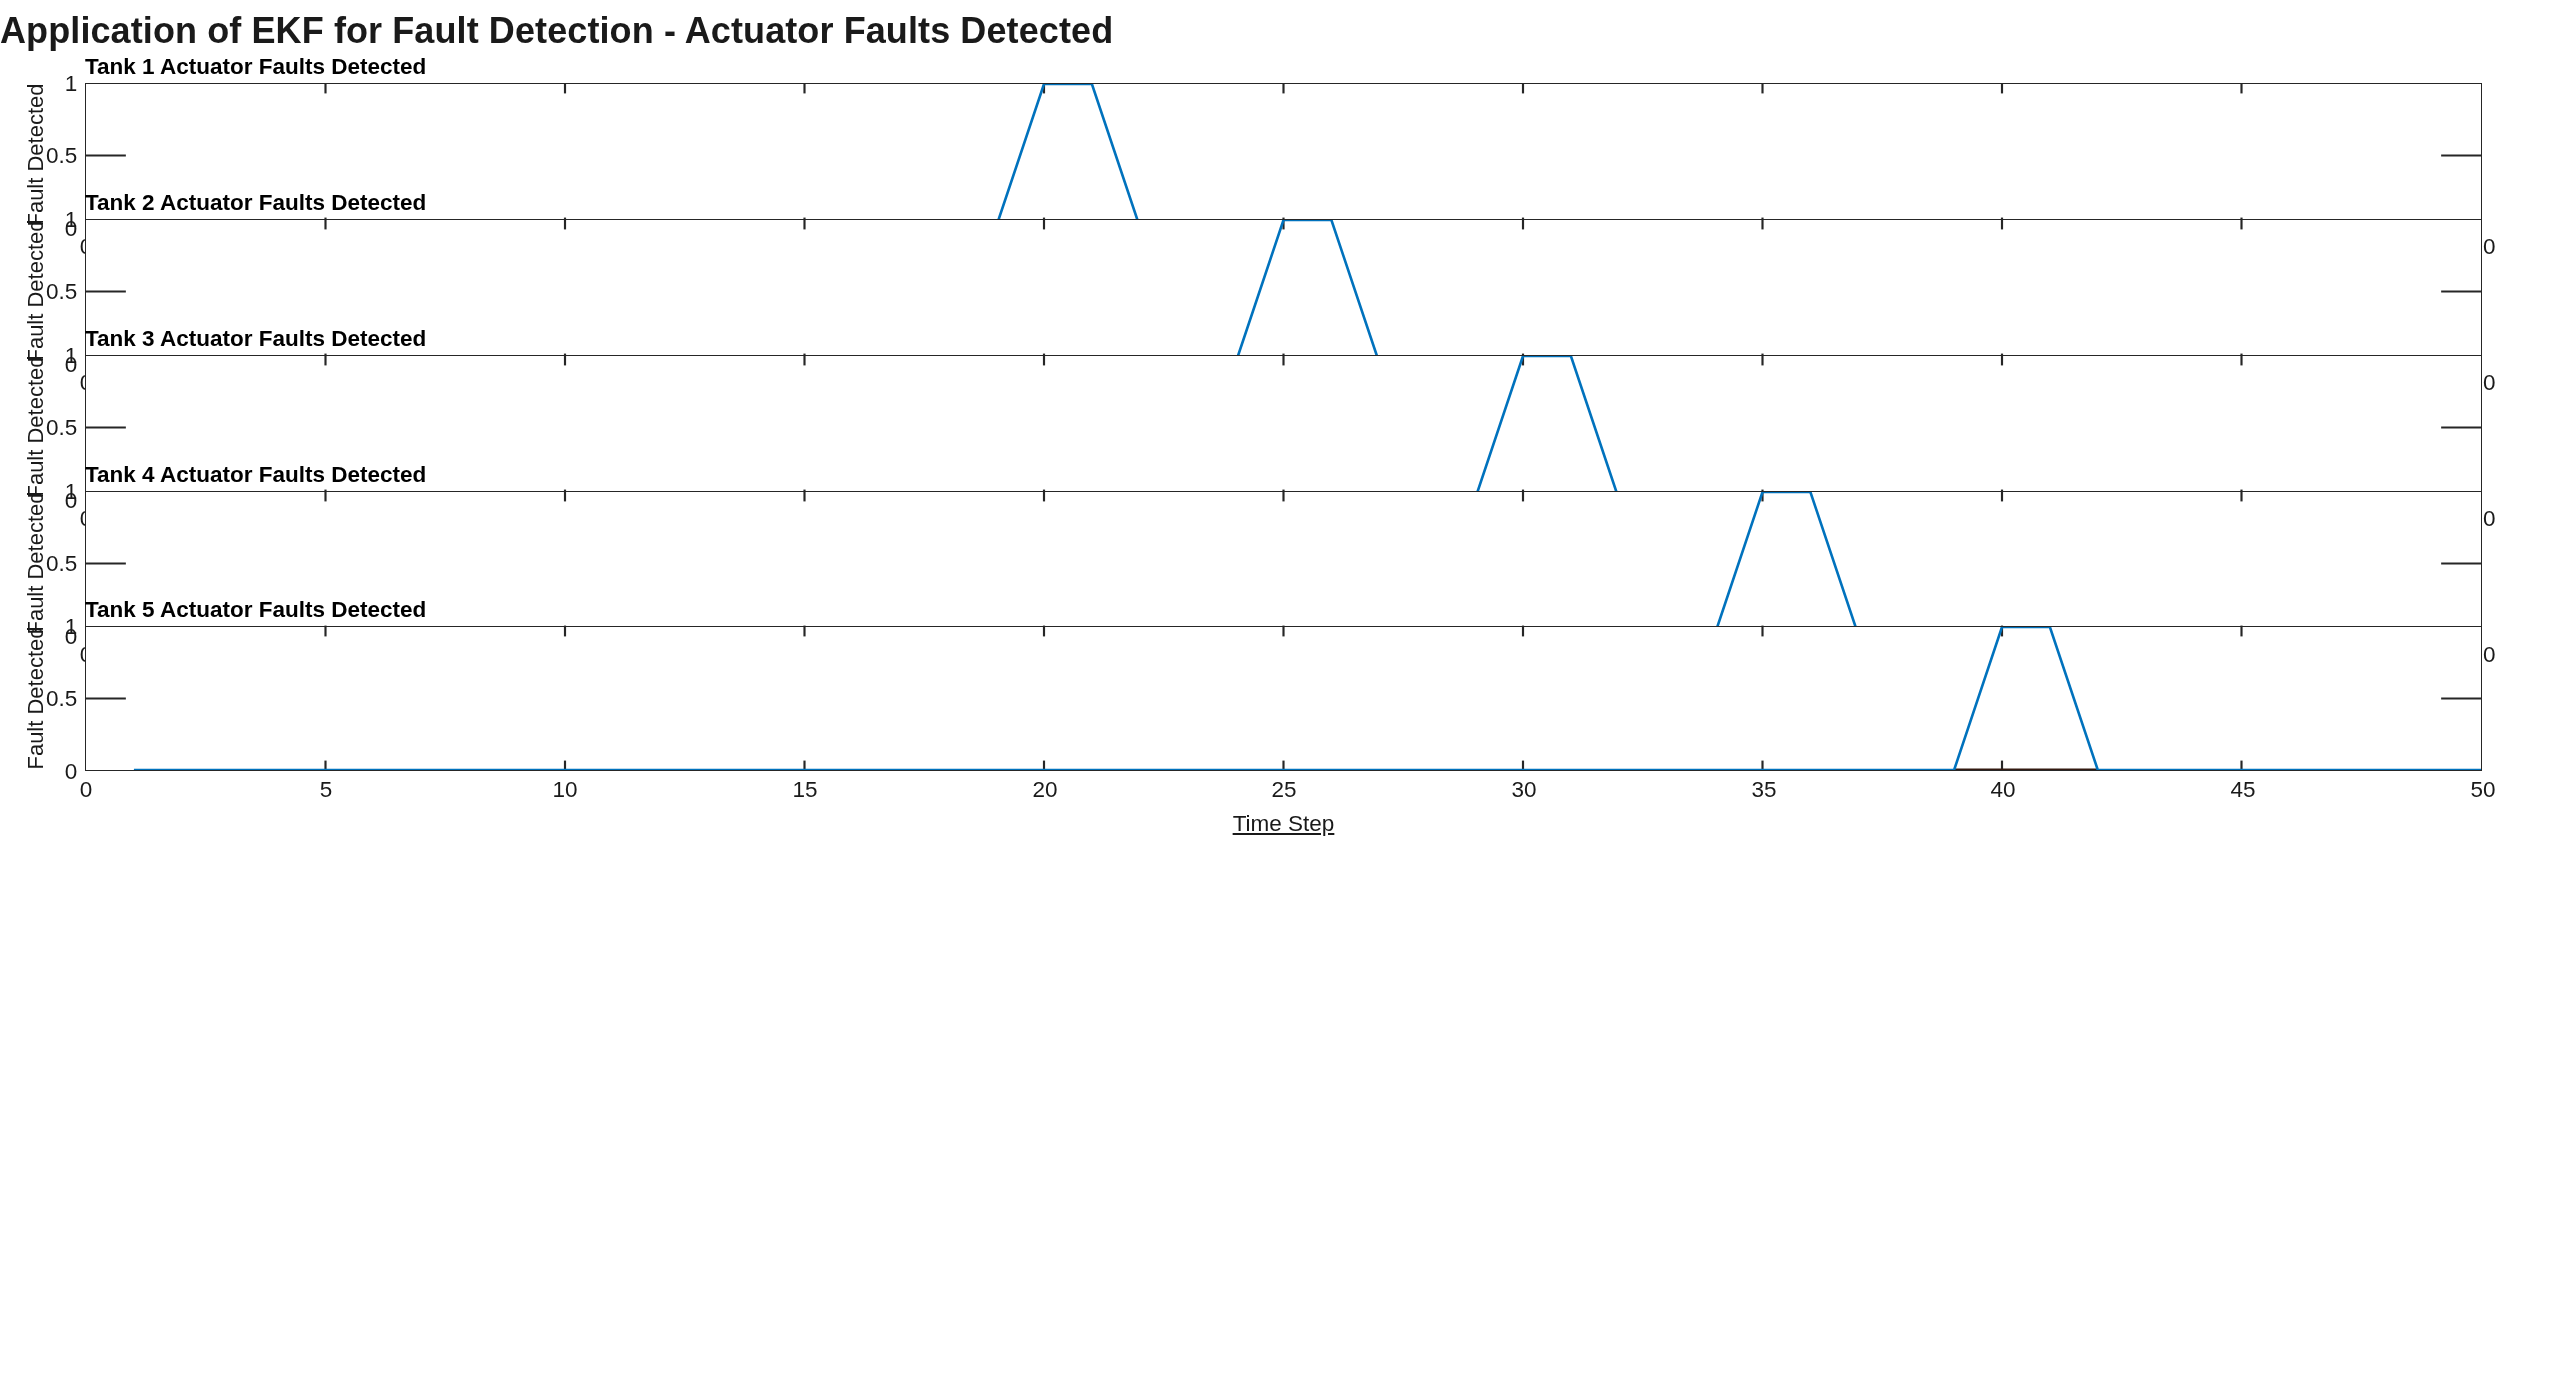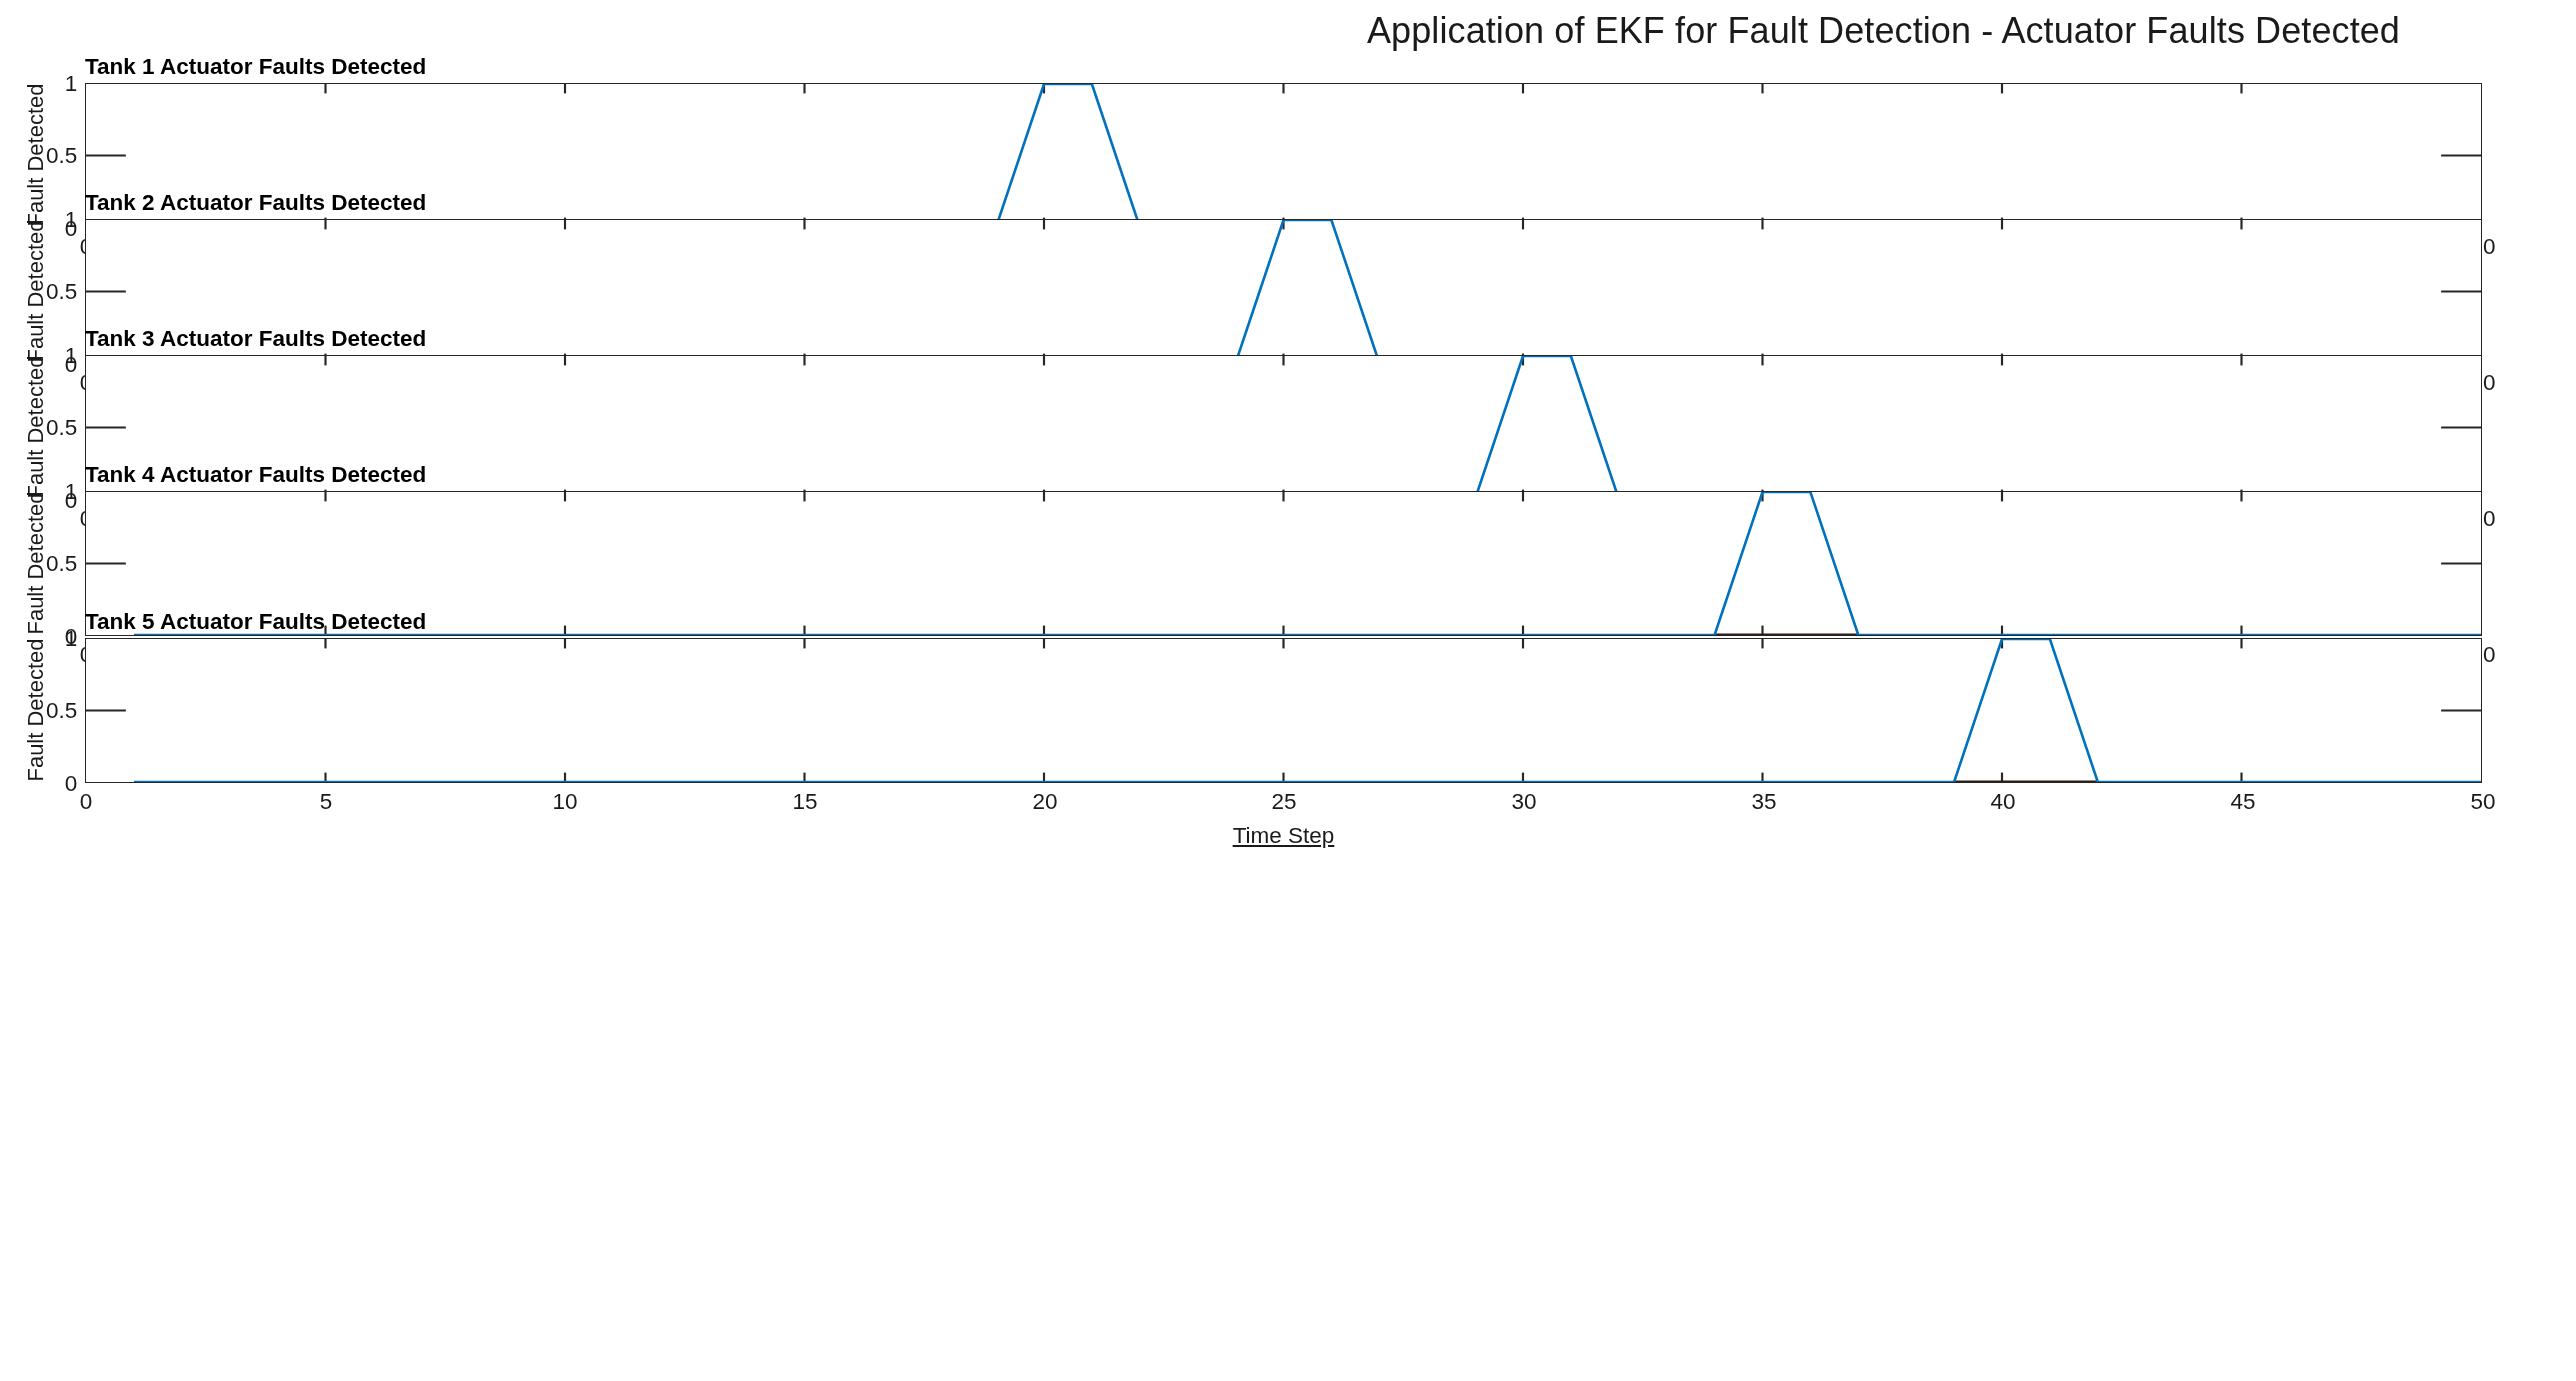--- a/index.html
+++ b/index.html
@@ -21,23 +21,23 @@
     height: 1381px;
     background: #ffffff;
   }
 
   
   #main-title {
     position: absolute;
     left: 0;
     top: 10.4px;
     width: 2400px;
-    text-align: right;
+    text-align: left;
     font-size: 36px;
-    font-weight: 400;
+    font-weight: 700;
     color: #1a1a1a;
     letter-spacing: 0.1px;
     white-space: nowrap;
   }
 
   
   .subplot {
     position: absolute;
     left: 0;
     width: 2576px;
@@ -307,21 +307,21 @@
           <div class="xtick-label" style="left: 1198px;">25</div>
           <div class="xtick-label" style="left: 1438px;">30</div>
           <div class="xtick-label" style="left: 1678px;">35</div>
           <div class="xtick-label" style="left: 1917px;">40</div>
           <div class="xtick-label" style="left: 2157px;">45</div>
           <div class="xtick-label" style="left: 2397px;">50</div>
           <div class="ylabel">Fault Detected</div>
         </div>
         <div class="xlabel">Time Step</div>
       </div>
-      <div class="subplot" style="top: 597px; margin-top: 12px;">
+      <div class="subplot" style="top: 597px;">
         <div class="subplot-title">Tank 5 Actuator Faults Detected</div>
         <div class="axes" style="border-color: rgb(38, 38, 38);">
           <svg viewBox="0 0 2764 167" preserveAspectRatio="none">
             <line x1="276.40000000000003" y1="167" x2="276.40000000000003" y2="156" stroke="#262626" stroke-width="2.5"></line>
             <line x1="276.40000000000003" y1="0" x2="276.40000000000003" y2="11" stroke="#262626" stroke-width="2.5"></line>
             <line x1="552.8000000000001" y1="167" x2="552.8000000000001" y2="156" stroke="#262626" stroke-width="2.5"></line>
             <line x1="552.8000000000001" y1="0" x2="552.8000000000001" y2="11" stroke="#262626" stroke-width="2.5"></line>
             <line x1="829.1999999999999" y1="167" x2="829.1999999999999" y2="156" stroke="#262626" stroke-width="2.5"></line>
             <line x1="829.1999999999999" y1="0" x2="829.1999999999999" y2="11" stroke="#262626" stroke-width="2.5"></line>
             <line x1="1105.6000000000001" y1="167" x2="1105.6000000000001" y2="156" stroke="#262626" stroke-width="2.5"></line>

